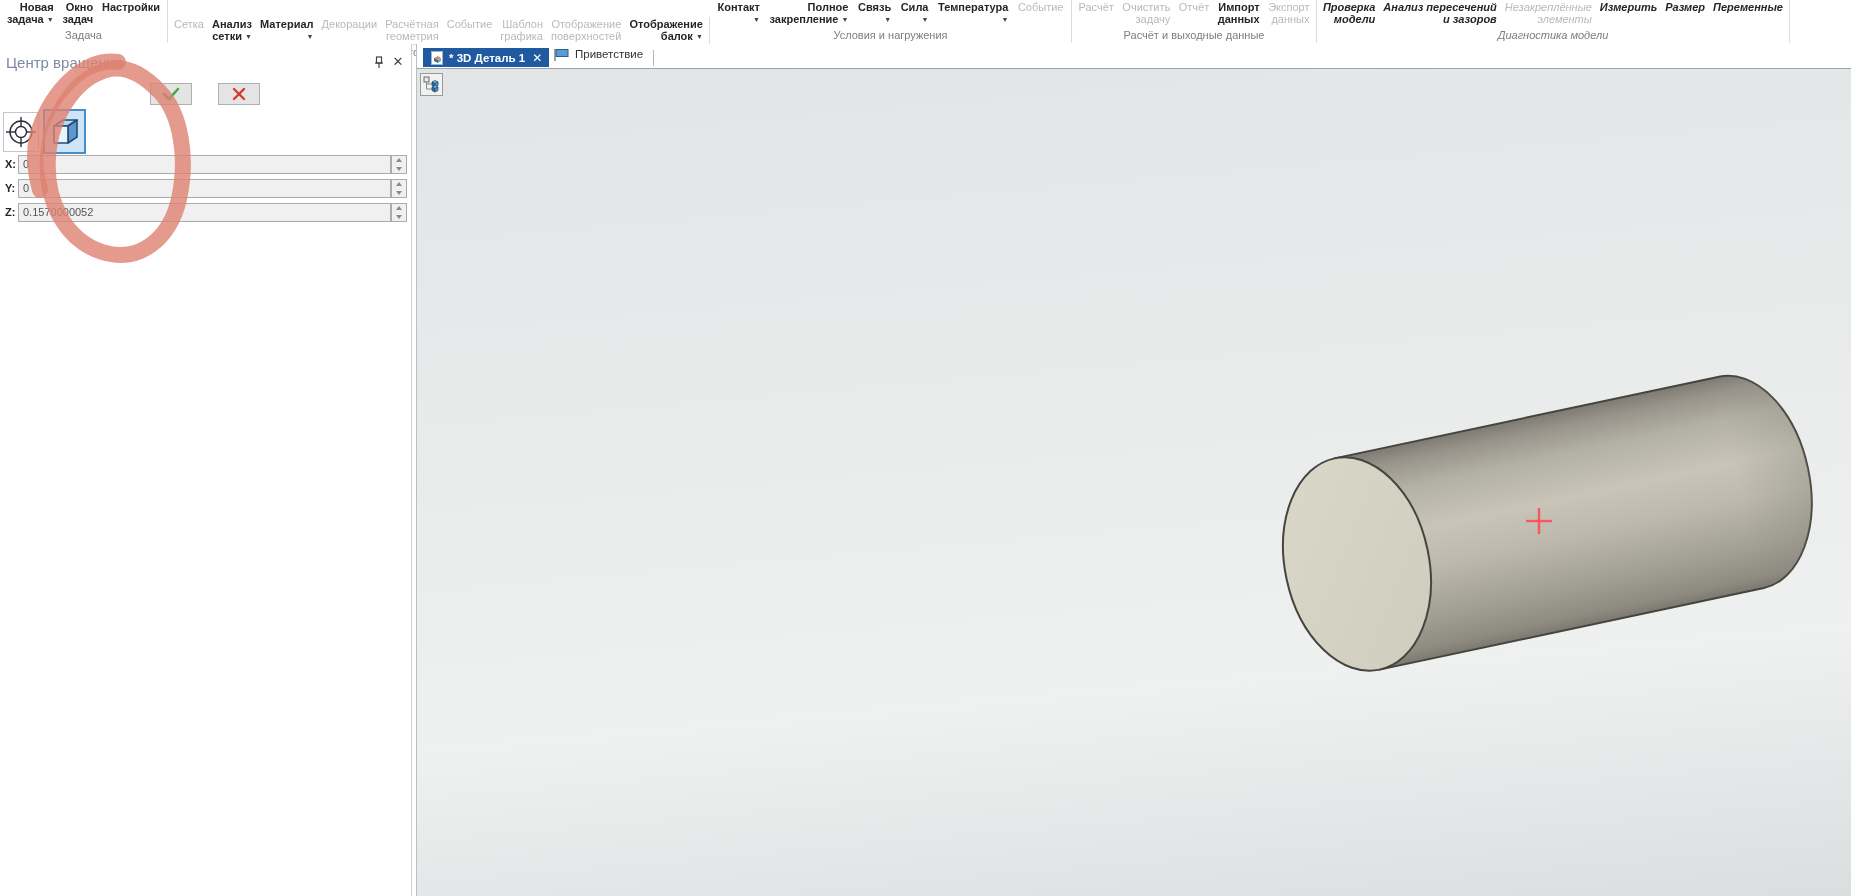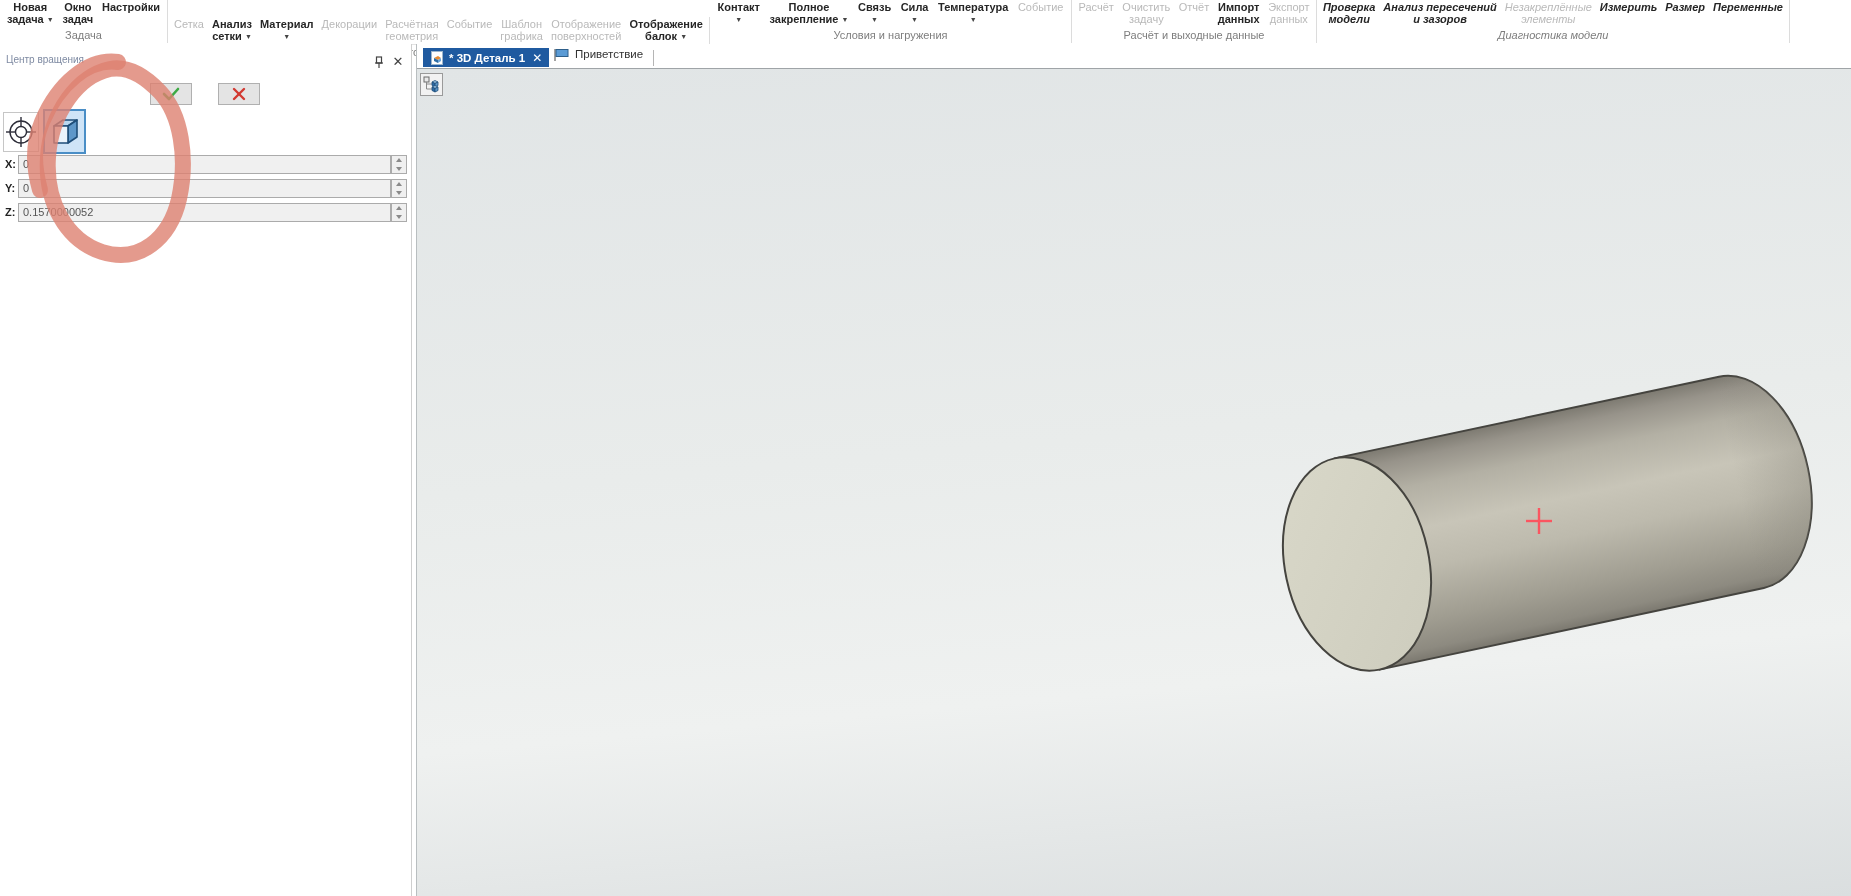--- a/index.html
+++ b/index.html
@@ -6,29 +6,29 @@
   body{
     width:1851px;height:896px;overflow:hidden;background:#fff;
     font-family:"Liberation Sans","DejaVu Sans",sans-serif;
     -webkit-font-smoothing:antialiased;position:relative;
   }
   
   #ribbon{position:absolute;left:0;top:0;width:1851px;height:44px;background:#fff;border-bottom:1px solid #e3e3e3;}
   #ribbon-groups{display:flex;height:44px;}
   .r-group{position:relative;height:43px;border-right:1px solid #dcdcdc;box-sizing:border-box;flex:0 0 auto;}
   .r-items{display:flex;justify-content:space-evenly;align-items:flex-start;height:29px;padding-top:1px;}
-  .r-item{text-align:center;font-size:11px;line-height:12px;color:#262626;font-weight:600;padding:0 2px;white-space:nowrap;cursor:default;}
+  .r-item{text-align:right;font-size:11px;line-height:12px;color:#262626;font-weight:600;padding:0 2px;white-space:nowrap;cursor:default;}
   .r-item .l1,.r-item .l2{height:12px;}
   .r-item.disabled{color:#b9b9b9;font-weight:400;}
   .r-item .arr{font-size:7px;vertical-align:1px;color:#444;}
   .r-label{position:absolute;left:0;right:0;bottom:2px;text-align:center;font-size:11px;color:#7d7d7d;font-weight:400;white-space:nowrap;}
   
   #panel{position:absolute;left:0;top:44px;width:412px;height:852px;background:#fff;border-right:1px solid #cfcfcf;box-sizing:border-box;}
   #panel-edge{position:absolute;left:416px;top:44px;width:1px;height:852px;background:#b9bec0;}
-  #panel-title{position:absolute;left:6px;top:10px;font-size:10px;color:#7e8aa2;}
+  #panel-title{position:absolute;left:6px;top:10px;font-size:15px;color:#7e8aa2;}
   .hdr-ico{position:absolute;top:11px;width:14px;height:14px;color:#444;}
   #pin-ico{left:372px;}
   #panel-close{left:391px;font-size:13px;color:#444;line-height:13px;text-align:center;}
   .cmd-btn{position:absolute;width:42px;height:22px;background:#e4e4e4;border:1px solid #b0b0b0;box-sizing:border-box;display:flex;align-items:center;justify-content:center;cursor:pointer;}
   #btn-ok{left:150px;top:39px;}
   #btn-cancel{left:218px;top:39px;}
   .tool-btn{position:absolute;box-sizing:border-box;display:flex;align-items:center;justify-content:center;}
   #btn-center{left:3px;top:68px;width:36px;height:40px;background:#fff;border:1px solid #c6c6c6;}
   #btn-cube{left:43px;top:65px;width:43px;height:45px;background:#cfe4f7;border:2px solid #4a8ec6;}
   .field-row{position:absolute;left:0;height:20px;}

